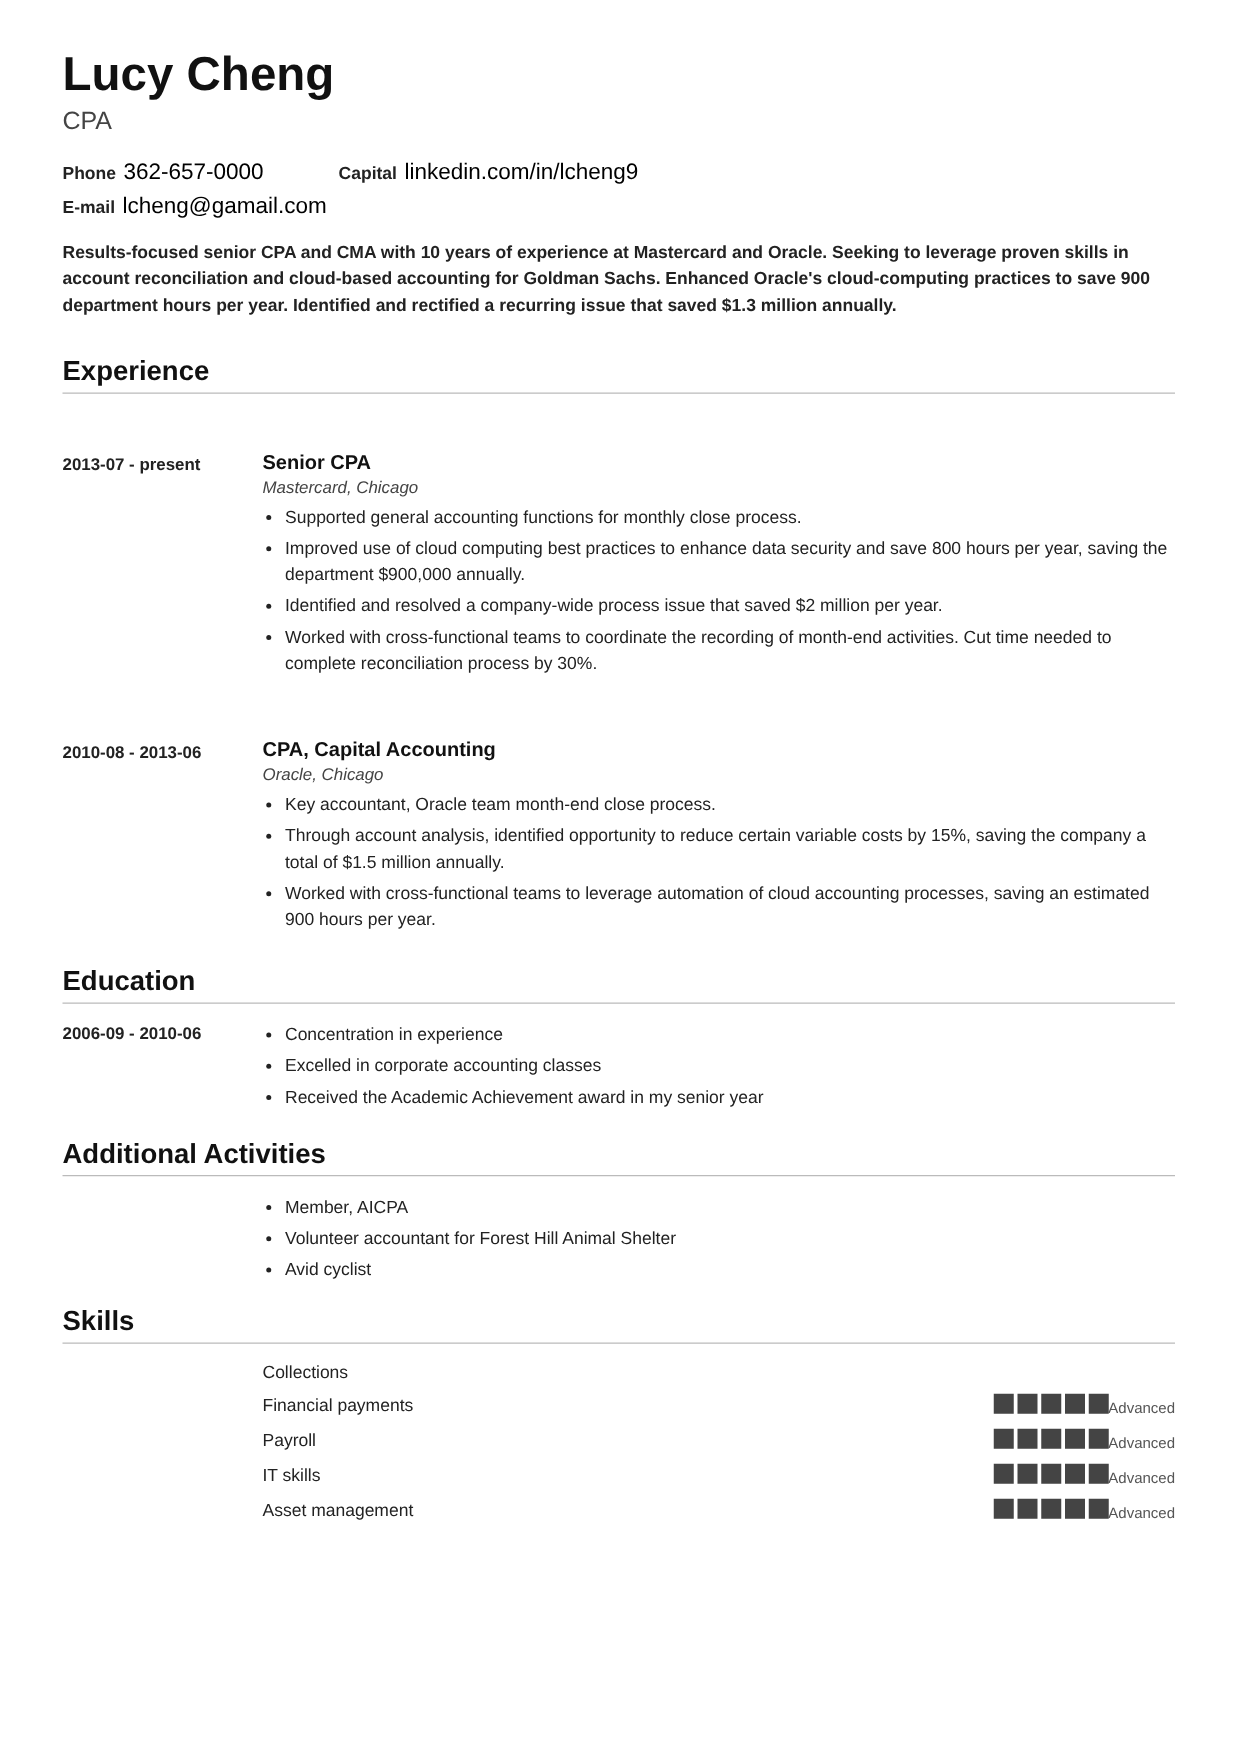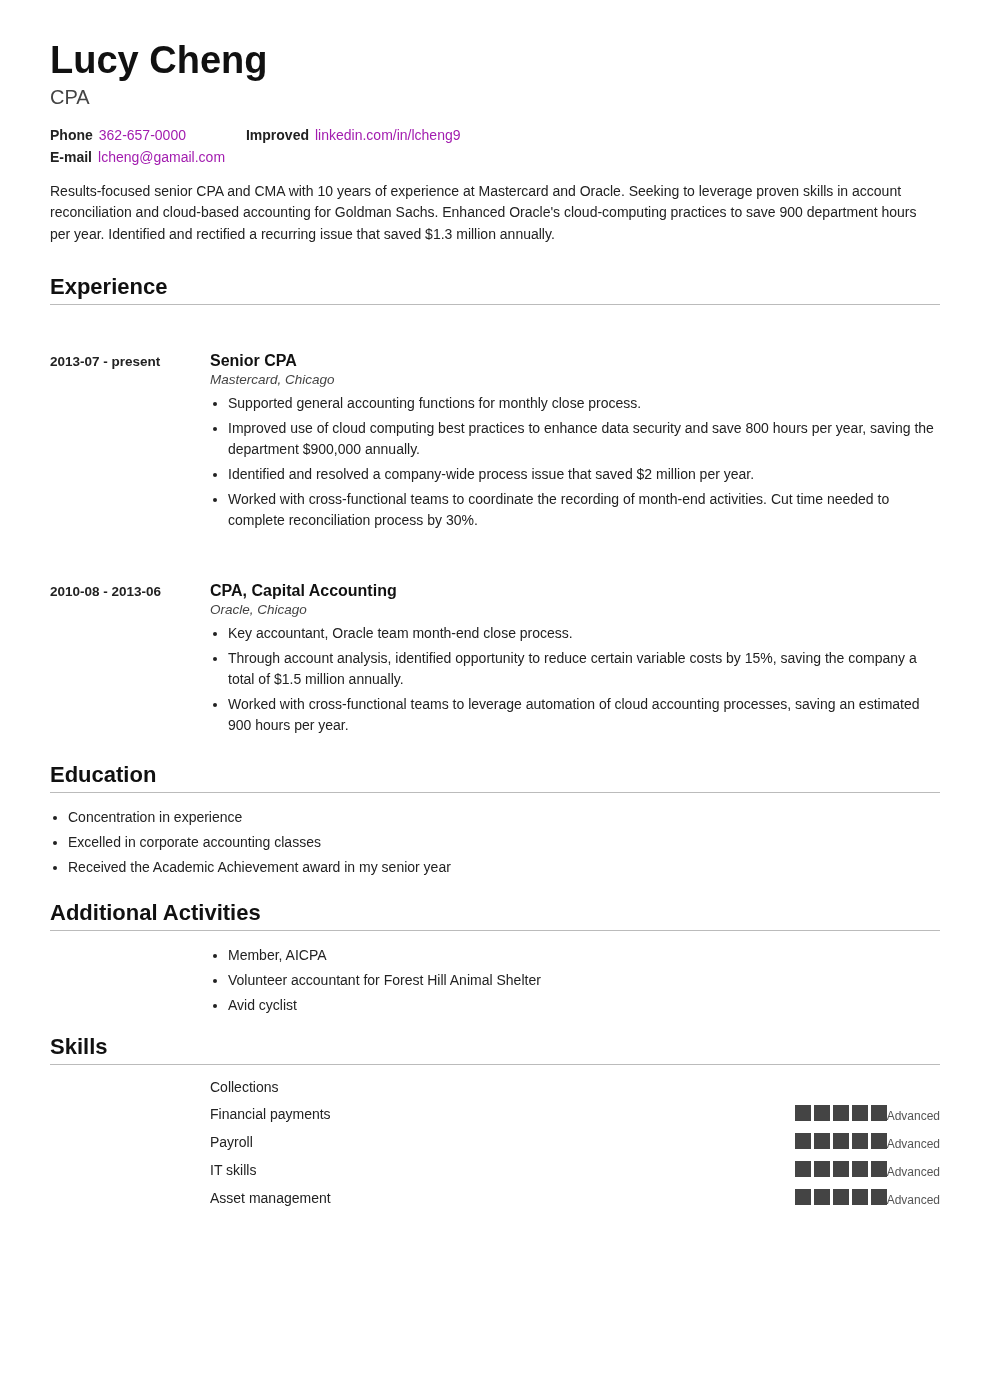--- a/index.html
+++ b/index.html
@@ -44,30 +44,31 @@
       gap: 6px;
       align-items: baseline;
     }
 
     .contact-label {
       font-weight: 700;
       font-size: 14px;
     }
 
     .contact-value {
-      font-size: 14px;
-      color: #a21caf;
+      font-size: 18px;
+      color: #000000;
     }
 
     .summary {
       margin-top: 16px;
       margin-bottom: 28px;
       font-size: 14px;
       line-height: 1.55;
       color: #222;
+      font-weight: bold;
     }
 
     .section-title {
       font-size: 22px;
       font-weight: 700;
       color: #111;
       margin-bottom: 4px;
       margin-top: 10px;
     }
 
@@ -186,21 +187,21 @@
 
 <h1 class="name">Lucy Cheng</h1>
 <div class="title">CPA</div>
 
 <div class="contact-row">
   <div class="contact-item">
     <span class="contact-label">Phone</span>
     <span class="contact-value">362-657-0000</span>
   </div>
   <div class="contact-item">
-    <span class="contact-label">Improved</span>
+    <span class="contact-label">Capital</span>
     <span class="contact-value">linkedin.com/in/lcheng9</span>
   </div>
 </div>
 
 <div class="contact-row">
   <div class="contact-item">
     <span class="contact-label">E-mail</span>
     <span class="contact-value">lcheng@gamail.com</span>
   </div>
 </div>
@@ -236,20 +237,21 @@
         </ul>
       </div>
     </div>
   </div>
 
 <h2 class="section-title">Education</h2>
 <hr class="section-divider">
 
 <div id="education-container">
     <div class="education-block">
+      <div class="date-col">2006-09 - 2010-06</div>
       <div class="detail-col">
         <ul class="bullet-list">
           <li>Concentration in experience</li>
           <li>Excelled in corporate accounting classes</li>
           <li>Received the Academic Achievement award in my senior year</li>
         </ul>
       </div>
     </div>
   </div>
 

